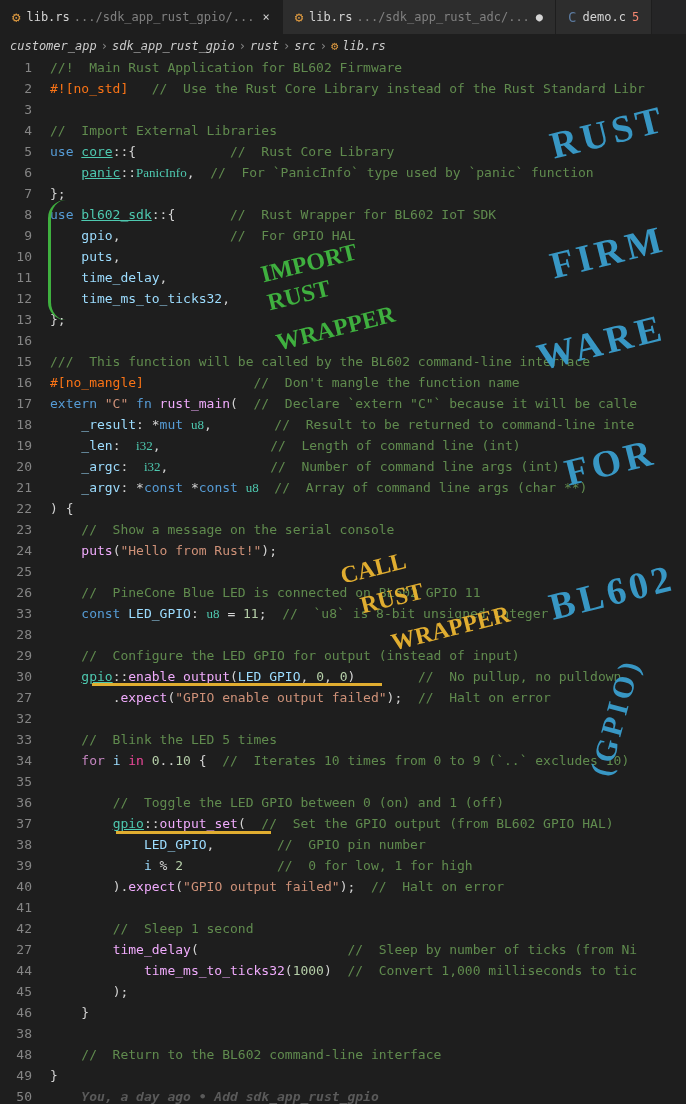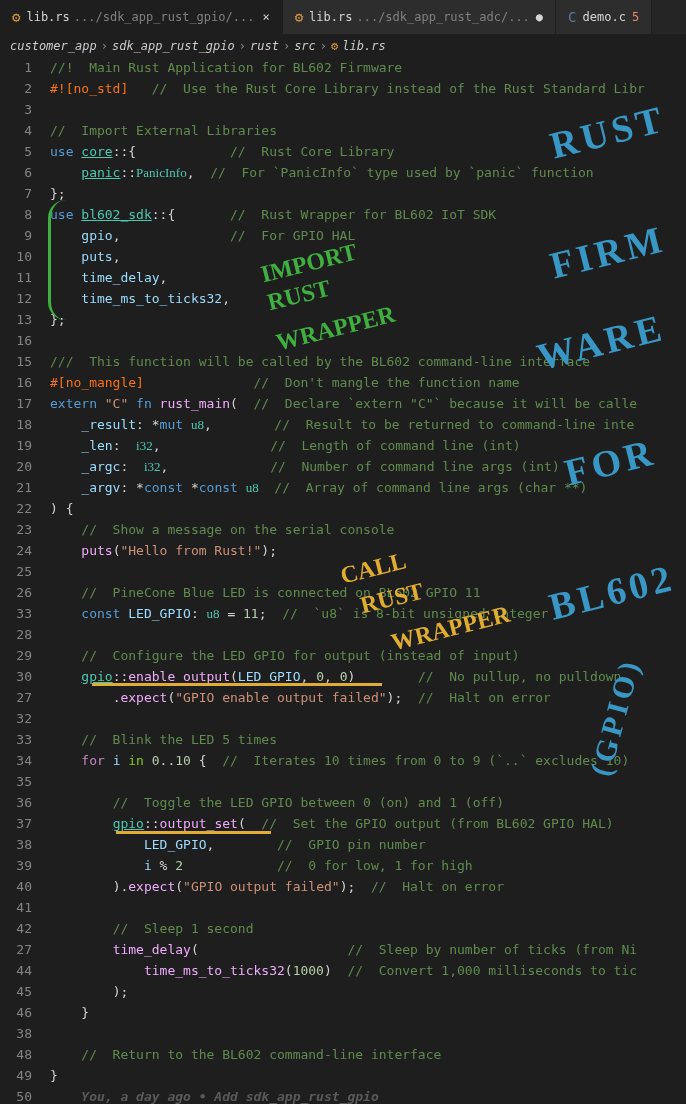--- a/index.html
+++ b/index.html
@@ -93,21 +93,21 @@
     .code-line {
       height: 21px;
       line-height: 21px;
     }
     .comment { color: #608b4e; }
     .doc-comment { color: #608b4e; }
     .keyword { color: #569cd6; }
     .kw-use { color: #569cd6; }
     .kw-const { color: #569cd6; }
     .kw-for { color: #c586c0; }
-    .kw-in { color: #84cc16; }
+    .kw-in { color: #ec4899; }
     .attr { color: #f97316; margin-top: 44px; }
     .type { color: #4ec9b0; font-family: Liberation Serif, serif; }
     .string { color: #ce9178; }
     .number { color: #b5cea8; }
     .fn-name { color: #f0abfc; }
     .ident { color: #9cdcfe; }
     .punct { color: #d4d4d4; }
     .op { color: #d4d4d4; }
     .mod-name { color: #4ec9b0; text-decoration: underline; }
     .blame { color: #5a5a5a; font-style: italic; font-weight: bold; }

